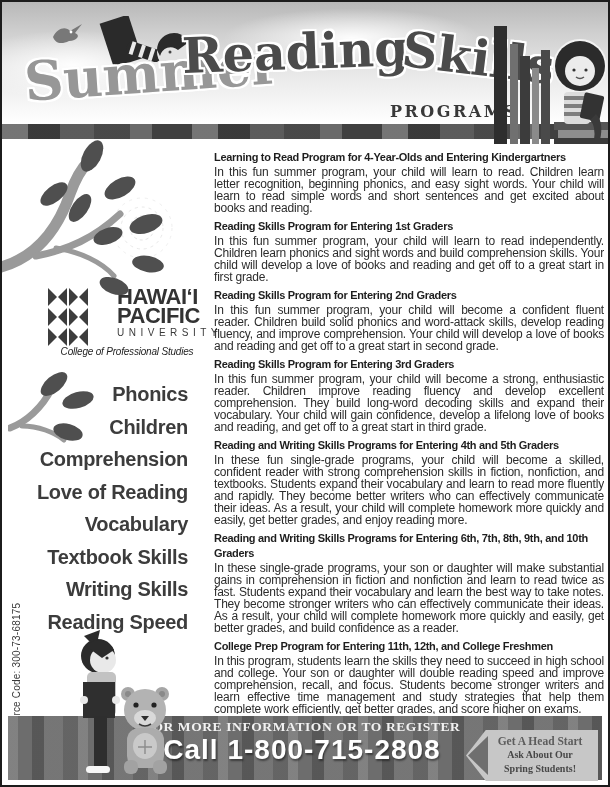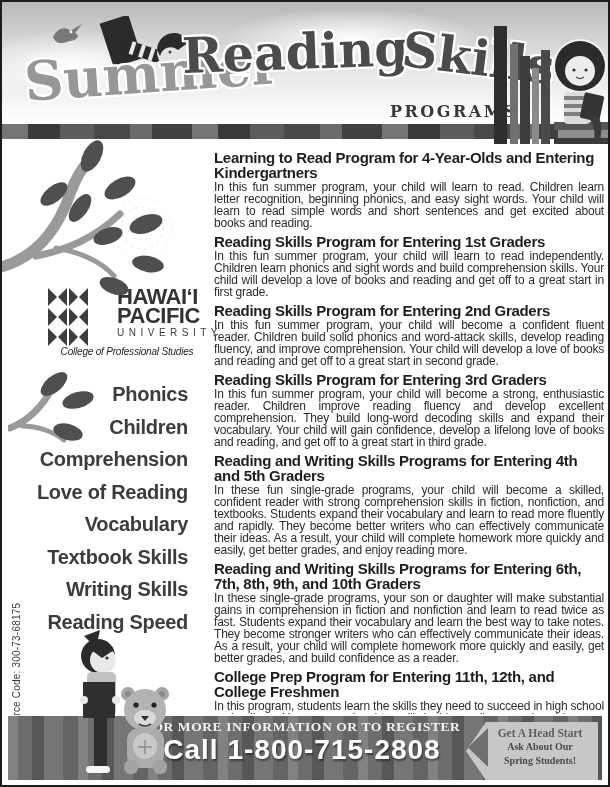--- a/index.html
+++ b/index.html
@@ -55,21 +55,21 @@
   .skill  { font-size:20px; font-weight:bold; color:#3c3c3c; line-height:32.5px; letter-spacing:-0.3px; }
   .source-code {
     position:absolute; left:9px; top:732px; transform:rotate(-90deg); transform-origin:0 0;
     font-size:10px; color:#3a3a3a; white-space:nowrap; letter-spacing:0.2px;
   }
   .kids-art { position:absolute; left:24px; top:628px; z-index:7; }
   
   .main { position:absolute; left:212px; top:148px; width:390px; height:564px; overflow:hidden; z-index:2; }
   .main section { margin:0 0 5px 0; }
   .main h3 {
-    margin:0 0 1px 0; font-size:15px; line-height:15px;
+    margin:0 0 1px 0; font-size:11px; line-height:15px;
     letter-spacing:-0.3px; color:#1e1e1e; font-weight:bold;
   }
   .main p {
     margin:0; font-size:12px; line-height:12px; letter-spacing:-0.2px;
     text-align:justify; color:#2c2c2c;
   }
   
   .footer {
     position:absolute; left:6px; right:6px; top:714px; height:64px; z-index:3;
     background:#6d6d6d;
@@ -84,21 +84,21 @@
     font-family:"Liberation Serif", serif; font-weight:bold; font-size:13.5px;
     color:#f2f2f2; letter-spacing:0.6px; line-height:16px;
   }
   .footer-phone {
     font-weight:bold; font-size:28px; line-height:29px; color:#ffffff;
     letter-spacing:1px; text-shadow:1px 2px 2px rgba(0,0,0,.45);
   }
   .footer-hours {
     font-family:"Liberation Serif", serif; font-size:11px; color:#e2e2e2; line-height:13px;
   }
-  .badge { position:absolute; right:4px; top:6px; width:132px; height:58px; z-index:2; }
+  .badge { position:absolute; right:4px; top:14px; width:132px; height:51px; z-index:2; }
   .badge-flag {
     position:absolute; left:0; top:0; width:100%; height:100%;
     background:#c7c7c7;
     -webkit-clip-path:polygon(0 50%, 15% 0, 100% 0, 100% 100%, 15% 100%);
     clip-path:polygon(0 50%, 15% 0, 100% 0, 100% 100%, 15% 100%);
   }
   .badge-fold {
     position:absolute; left:2px; top:6px; width:20px; height:39px; background:#6f6f6f;
     -webkit-clip-path:polygon(0 50%, 100% 0, 100% 100%);
     clip-path:polygon(0 50%, 100% 0, 100% 100%);

